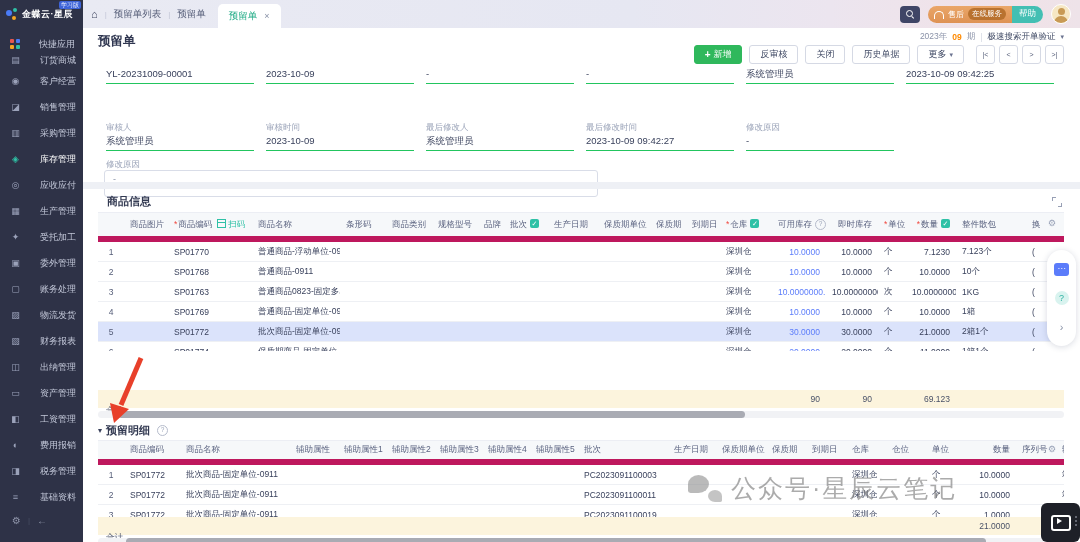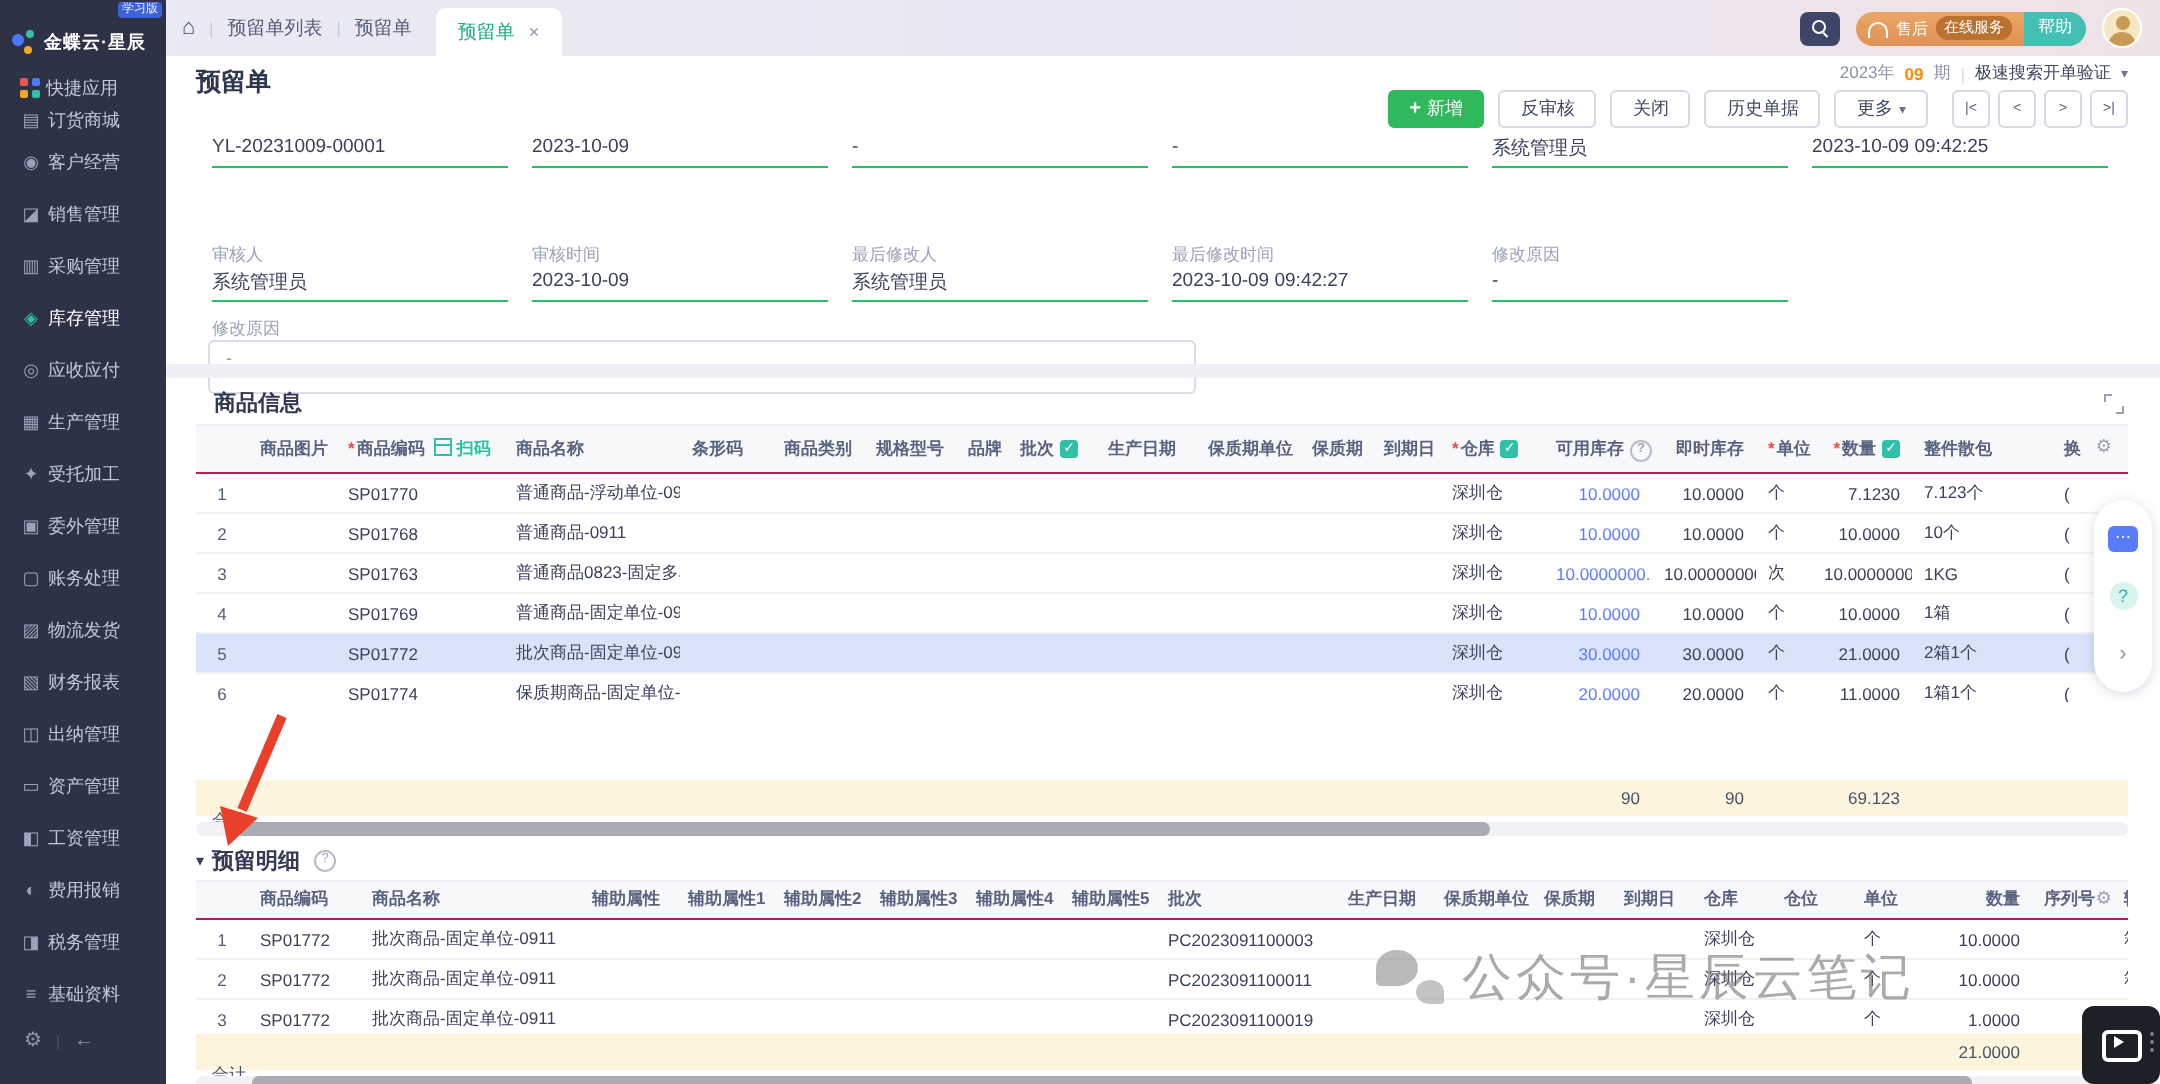--- a/index.html
+++ b/index.html
@@ -2,31 +2,31 @@
 <html><head>
 <meta charset="utf-8">
 <style>
   html,body{margin:0;padding:0}
   body{width:1080px;height:542px;overflow:hidden;position:relative;background:#fff;
        font-family:"Liberation Sans","DejaVu Sans",sans-serif;-webkit-font-smoothing:antialiased}
   .page{position:absolute;inset:0}
 
   
   .sidebar{position:absolute;left:0;top:0;width:83px;height:542px;background:#2e3247;z-index:10}
-  .logo{height:28px;display:flex;align-items:flex-end;padding-left:6px;position:relative}
+  .logo{height:28px;display:flex;align-items:center;padding-left:6px;position:relative}
   .logo-dots{position:relative;width:13px;height:13px;margin-right:3px}
   .logo-dots i{position:absolute;border-radius:50%}
   .logo-dots i:nth-child(1){width:6px;height:6px;background:#4a7bf6;left:0;top:2px}
   .logo-dots i:nth-child(2){width:4px;height:4px;background:#2fc1a6;left:7px;top:0}
   .logo-dots i:nth-child(3){width:4px;height:4px;background:#f5a623;left:6px;top:8px}
   .brand-text{font-size:9px;font-weight:bold;color:#fff;letter-spacing:.5px;white-space:nowrap}
   .brand-badge{position:absolute;top:1px;right:2px;background:#3d63d8;color:#e8edff;font-size:6px;
                padding:1px 2px;border-radius:2px;line-height:1}
   .menu{position:absolute;top:36px;left:0;right:0}
-  .sb-item{display:flex;align-items:center;gap:3px;padding-left:10px;height:26px;font-size:9px;
+  .sb-item{display:flex;align-items:center;gap:19px;padding-left:10px;height:26px;font-size:9px;
            color:#c3c8d9;cursor:pointer;white-space:nowrap}
   .sb-item:nth-child(1),.sb-item:nth-child(2){height:16px}
   .sb-ic{width:11px;text-align:center;font-size:9px;color:#9ba2ba}
   .sb-item.active .sb-ic{color:#2fc1a6}
   .sb-item.active .sb-lb{color:#fff}
   .qa-grid{width:10px;height:10px;display:grid;grid-template-columns:4px 4px;grid-gap:2px}
   .qa-grid i{width:4px;height:4px;border-radius:1px}
   .qa-grid i:nth-child(1){background:#e8574f}.qa-grid i:nth-child(2){background:#4a7bf6}
   .qa-grid i:nth-child(3){background:#f5a623}.qa-grid i:nth-child(4){background:#2fc1a6}
   .sb-footer{position:absolute;bottom:16px;left:12px;display:flex;gap:7px;align-items:center;
@@ -91,22 +91,22 @@
   
   .panel{position:absolute;left:0;top:162px;width:997px}
   .panel-title{position:absolute;left:24px;top:4px;font-size:11px;font-weight:bold;color:#333a52}
   .expand{position:absolute;right:18px;top:7px;width:10px;height:10px;cursor:pointer}
   .expand::before,.expand::after{content:"";position:absolute;width:3px;height:3px;border:1px solid #98a0b5}
   .expand::before{left:0;top:0;border-right:none;border-bottom:none}
   .expand::after{right:0;bottom:0;border-left:none;border-top:none}
   .twrap{position:absolute;left:15px;width:966px;overflow:hidden}
   .tw1{top:22px;height:139px}
   table.grid{border-collapse:collapse;table-layout:fixed;width:1018px}
-  .grid th{height:23px;background:#f6f8fa;font-size:8.5px;font-weight:bold;color:#5b6380;text-align:left;
-           padding:0 6px;border-bottom:1px solid #be185d;border-top:1px solid #eceef4;white-space:nowrap;overflow:hidden}
+  .grid th{height:23px;background:#f6f8fa;font-size:8.5px;font-weight:normal;color:#5b6380;text-align:left;
+           padding:0 6px;border-bottom:6px solid #be185d;border-top:1px solid #eceef4;white-space:nowrap;overflow:hidden}
   .grid-sm th{height:18px}
   .grid td{height:19px;font-size:8.5px;color:#39415c;padding:0 6px;border-bottom:1px solid #eef0f4;
            white-space:nowrap;overflow:hidden}
   .grid tr.sel td{background:#dbe3fb}
   .grid .r{text-align:right}
   .grid td.idx{text-align:center;color:#555d78}
   .grid td.link{color:#5b7cfa;cursor:pointer}
   .req{color:#f0483e;margin-right:1px}
   .chk{display:inline-block;width:9px;height:9px;background:#2fc1a6;border-radius:2px;color:#fff;font-size:7px;
        line-height:9px;text-align:center;margin-left:3px;vertical-align:1px}

